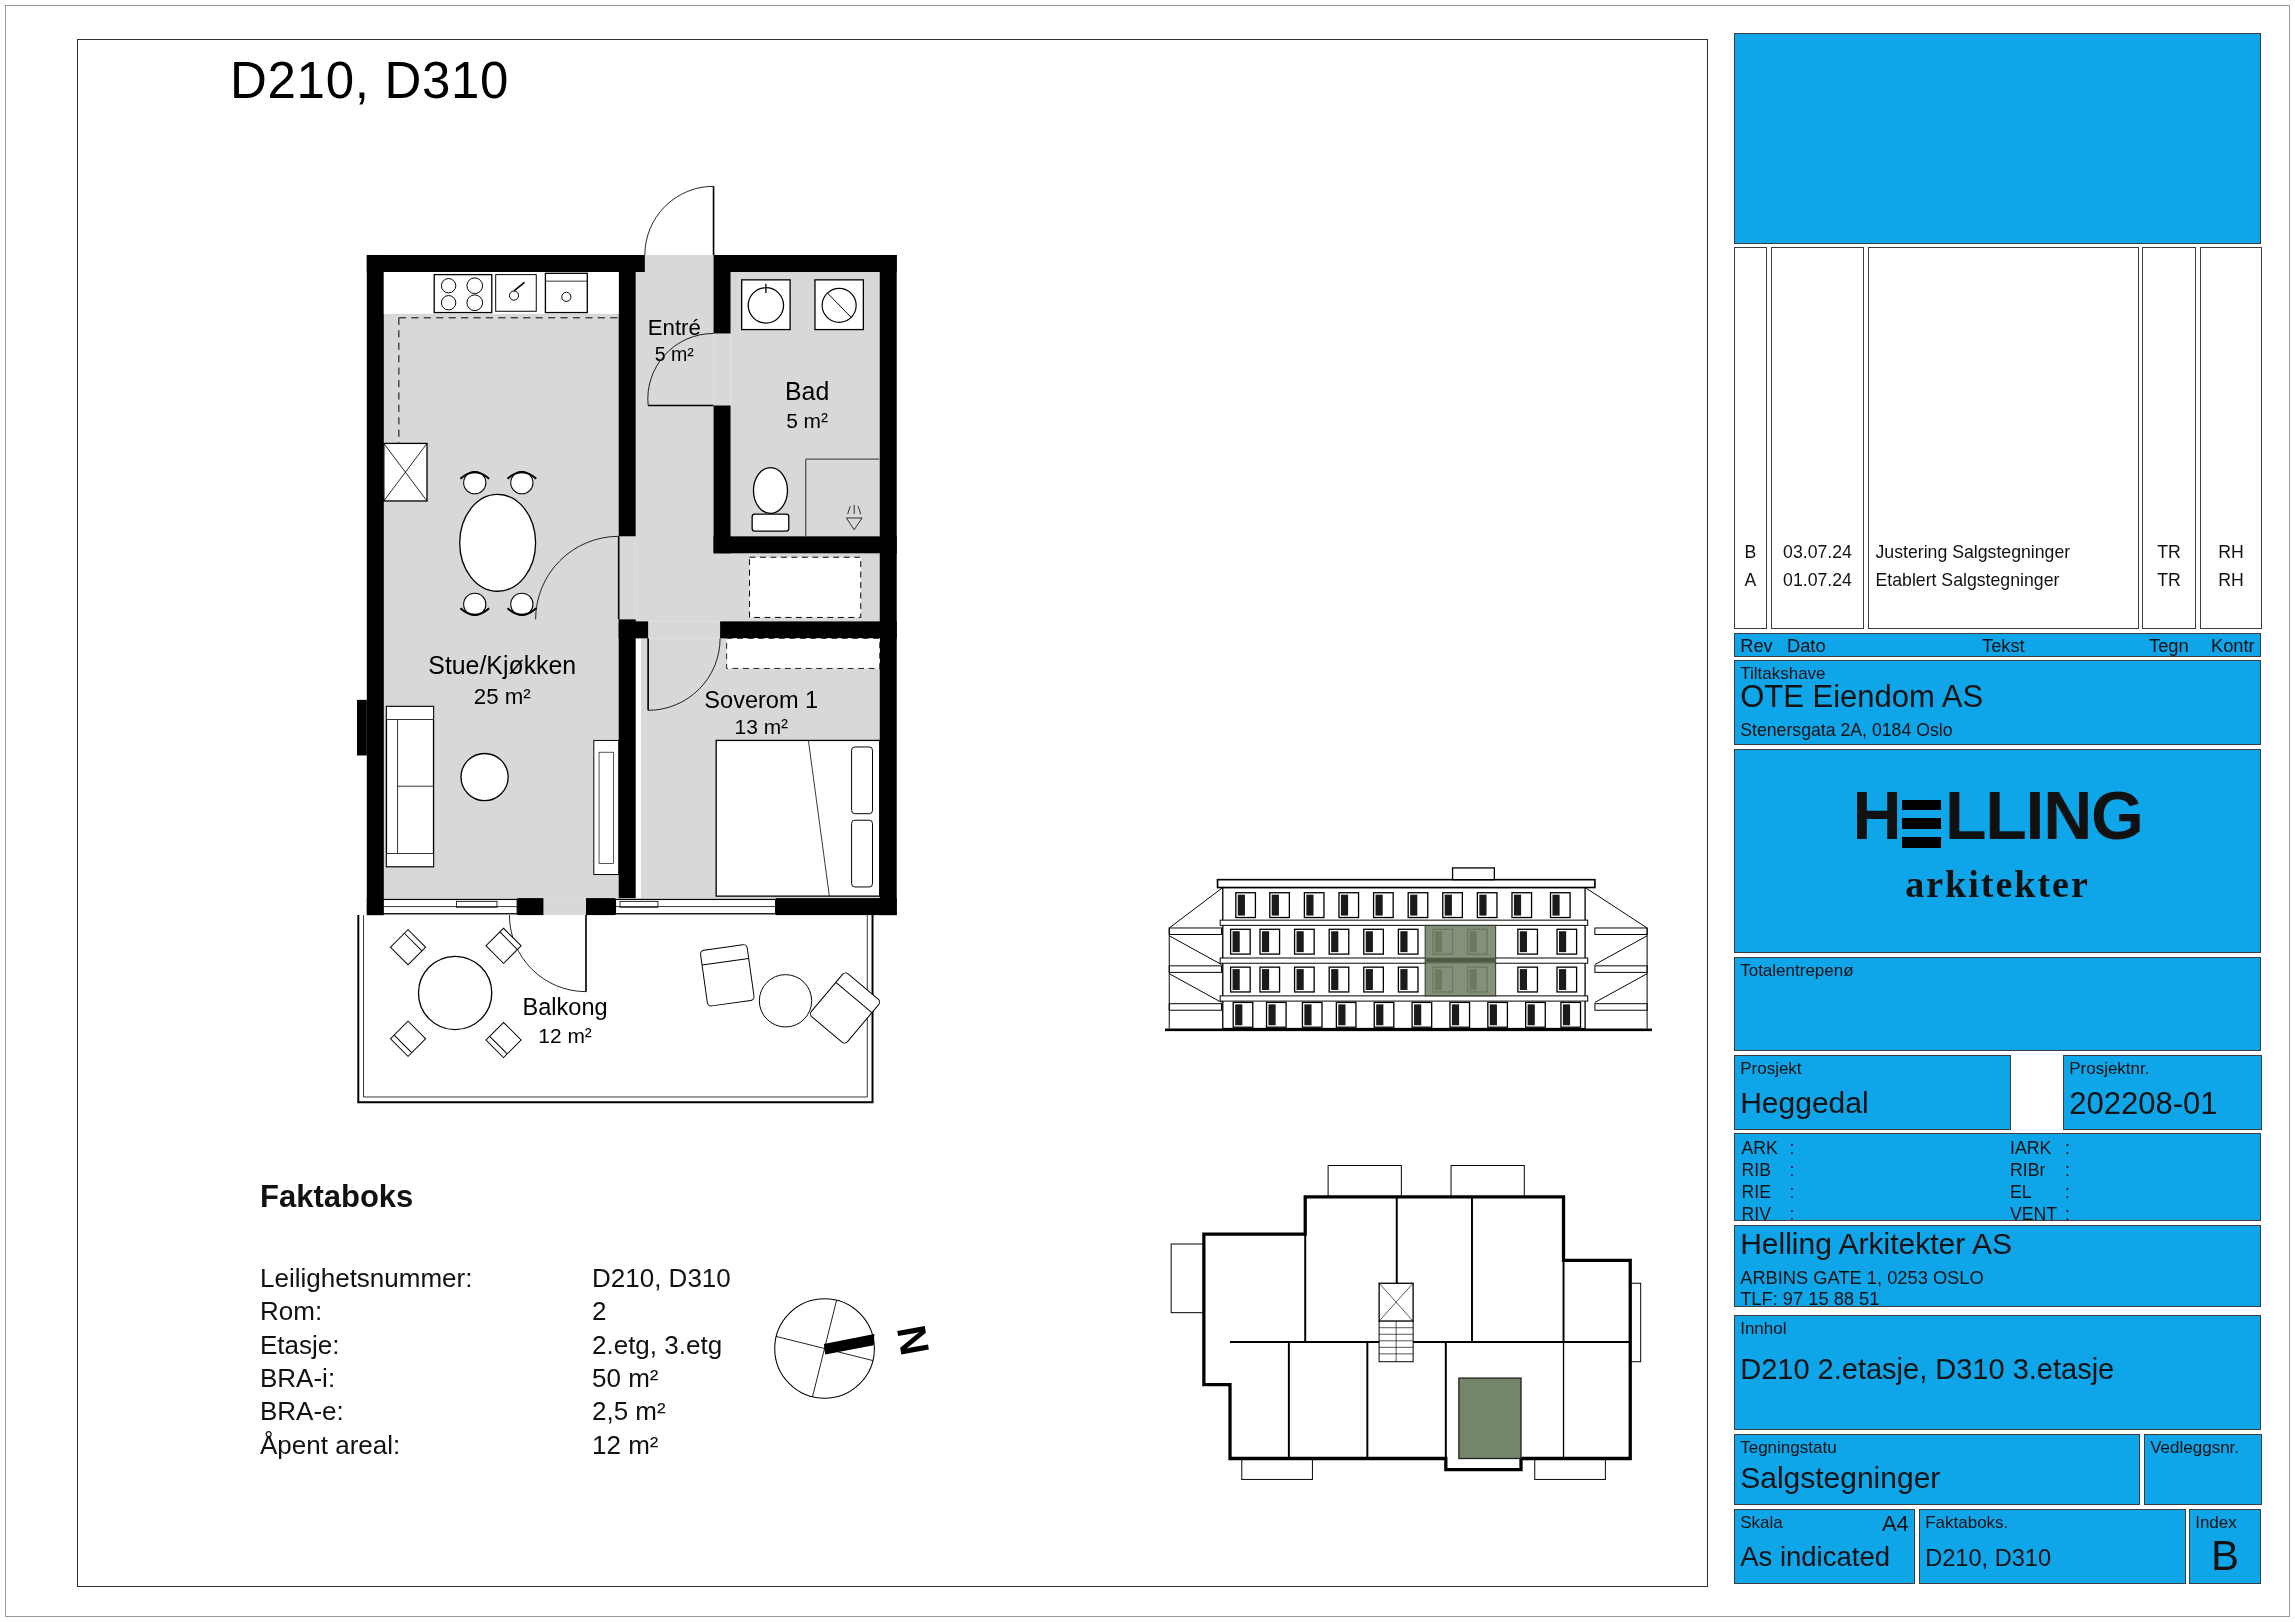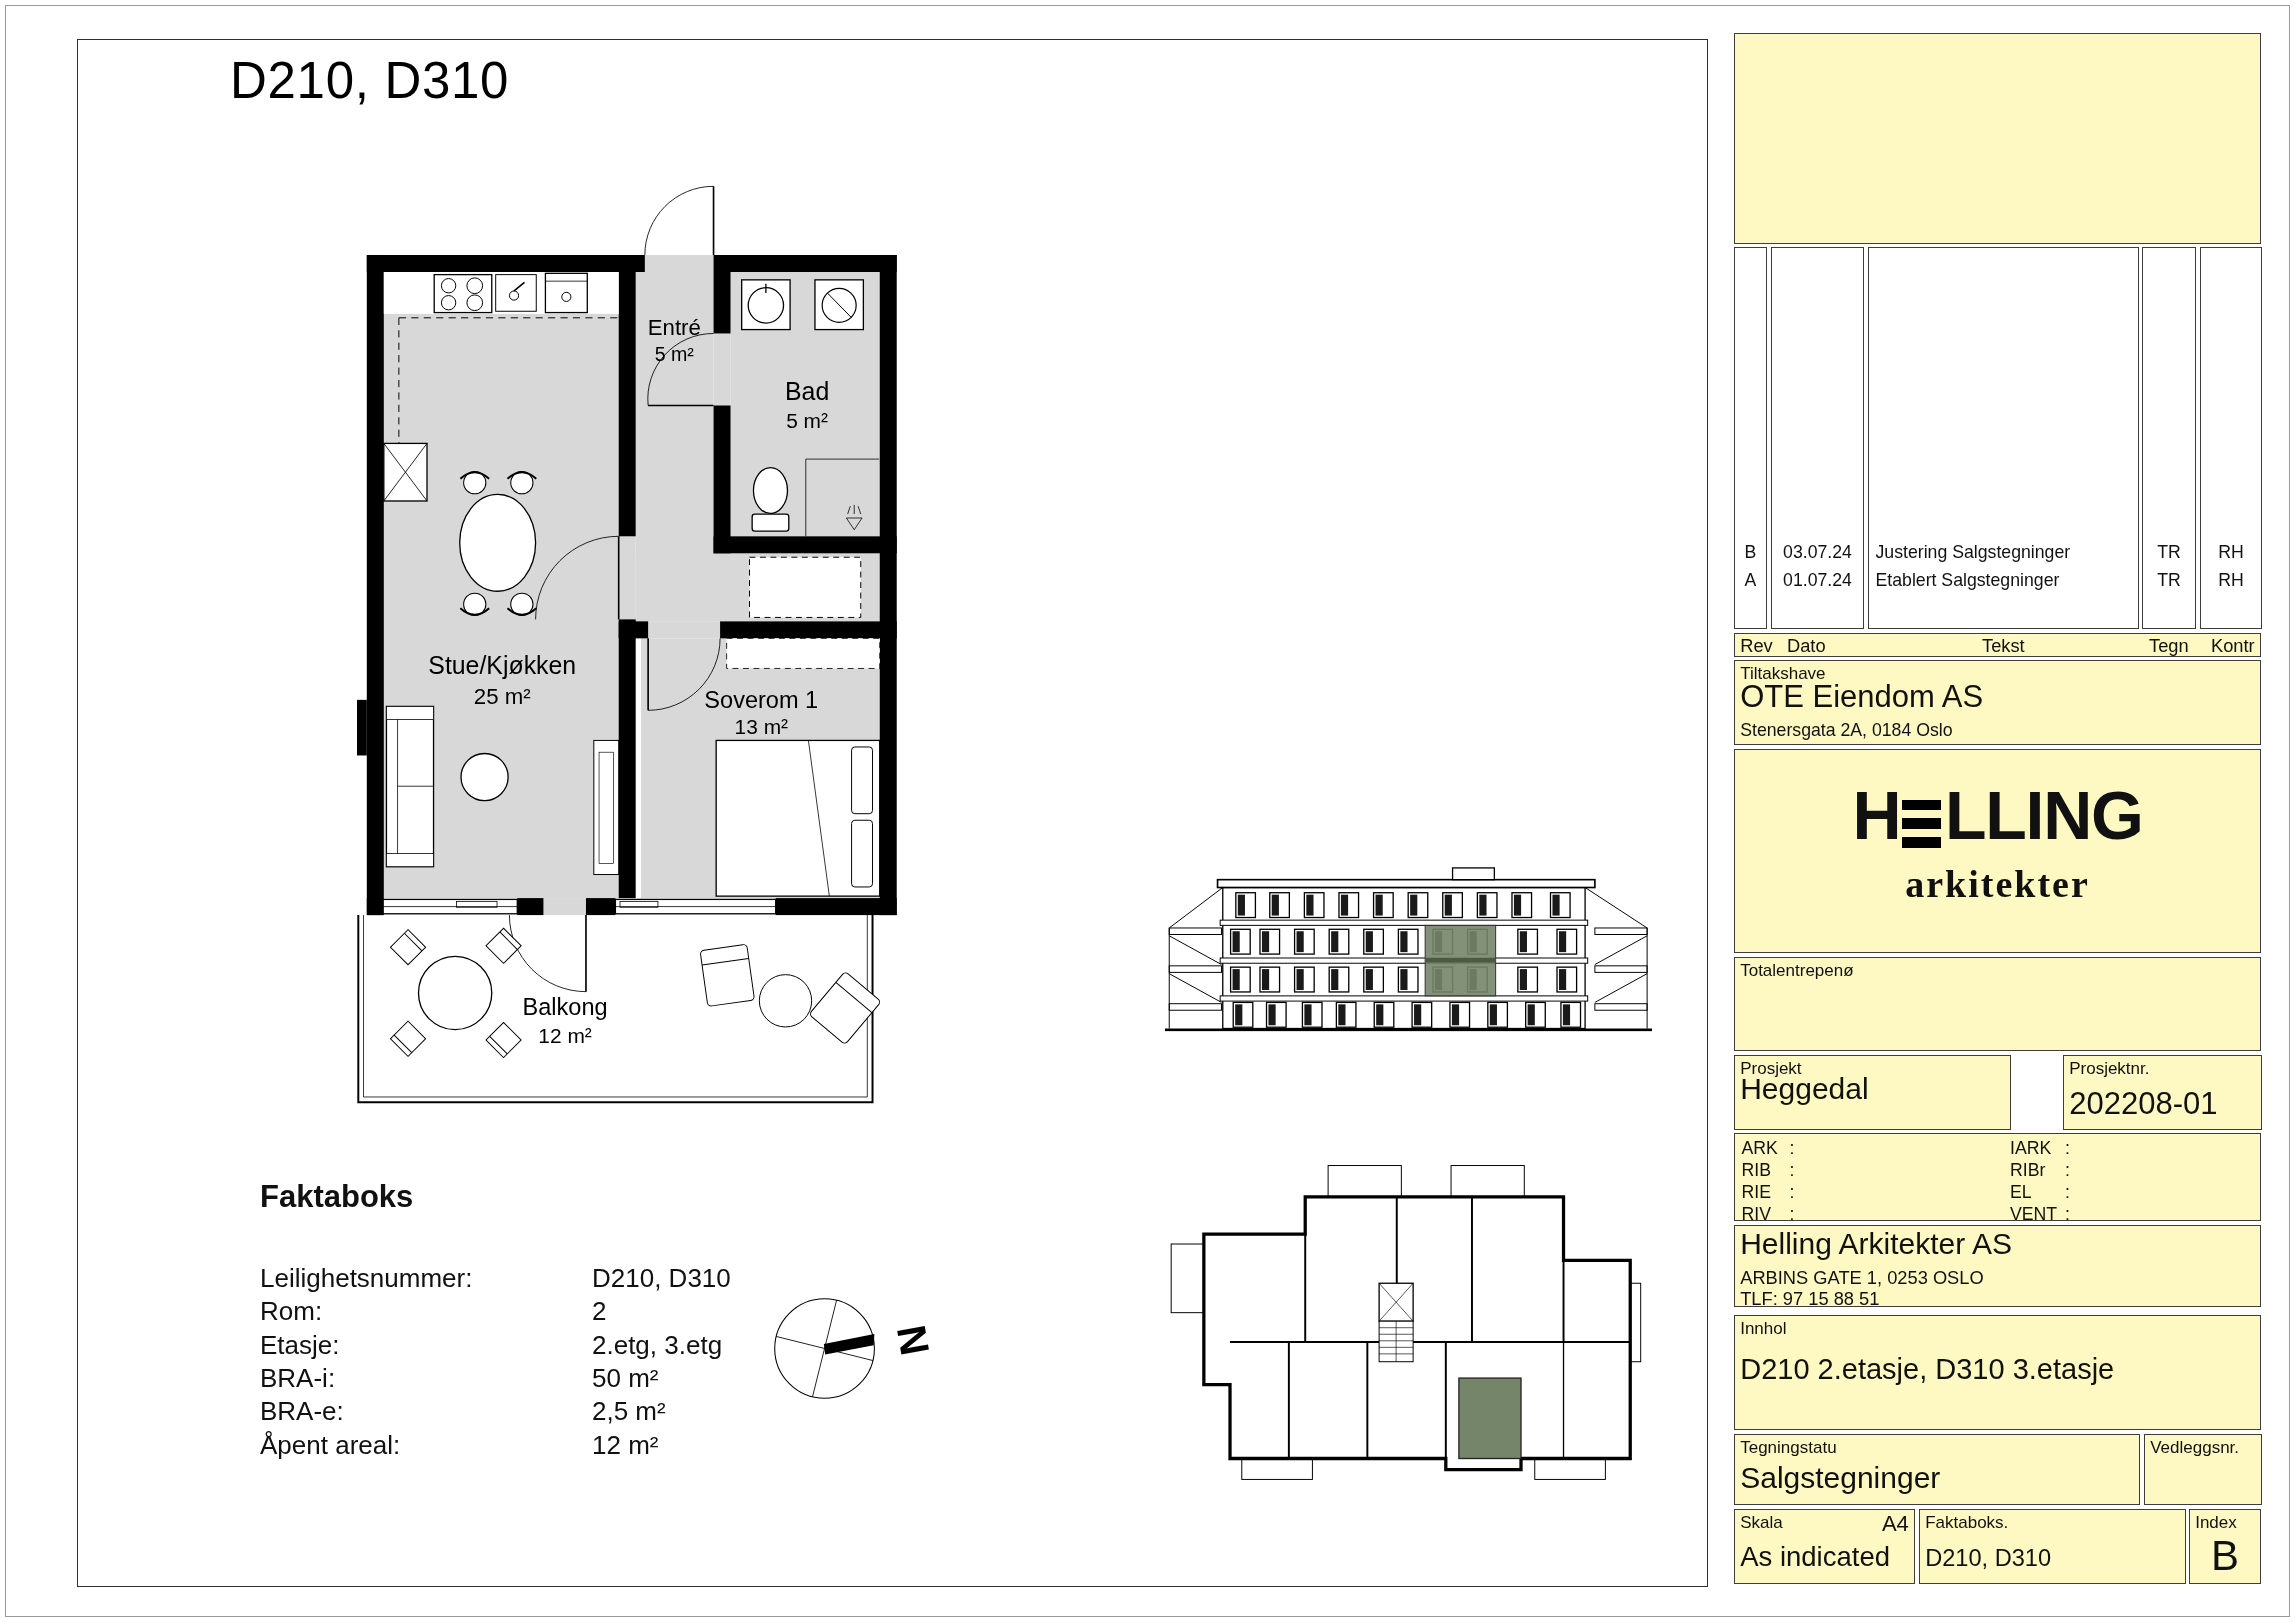--- a/index.html
+++ b/index.html
@@ -2,21 +2,21 @@
 <html style="font-size:10.5px"><head>
 <meta charset="utf-8">
 <style>
   html,body{margin:0;padding:0;background:#e8e8e8;}
   .page{position:relative;width:2295px;height:1622px;background:#fff;font-family:"Liberation Sans",sans-serif;color:#111;overflow:hidden;}
   .page-border{position:absolute;left:5.2px;top:5.2px;right:5.2px;bottom:5.2px;border:0.7px solid #999;}
   .draw-frame{position:absolute;left:77px;top:39px;width:1631px;height:1548px;border:1.3px solid #2f2f2f;box-sizing:border-box;background:#fff;}
   .sheet-title{position:absolute;left:230px;top:51px;font-size:51px;letter-spacing:0.7px;color:#000;}
   .abs{position:absolute;}
   
-  .box{position:absolute;border:1.3px solid #3d3d3d;background:#fef9c3;box-sizing:border-box;}
+  .box{position:absolute;border:1.3px solid #3d3d3d;background:#0ea5e9;box-sizing:border-box;}
   .lbl{position:absolute;left:5.2px;top:2.6px;font-size:17px;color:#111;white-space:nowrap;}
   .val-big{position:absolute;left:5.2px;font-size:30px;white-space:nowrap;}
   .rev-col{position:absolute;top:247px;bottom:auto;height:382px;border:1.3px solid #3d3d3d;background:#fff;box-sizing:border-box;display:flex;flex-direction:column;justify-content:flex-end;padding-bottom:31px;}
   .rev-cell{height:27.5px;font-size:17.7px;text-align:center;white-space:nowrap;}
   .rev-cell.left{text-align:left;padding-left:6.5px;}
   .rev-head span{position:absolute;top:1.3px;font-size:18.3px;}
   
   .logo-line{display:flex;align-items:flex-end;justify-content:center;font-weight:700;font-size:68px;letter-spacing:-1.3px;line-height:1;font-family:"Liberation Sans",sans-serif;}
   .ebars{width:39px;height:48px;margin:0 3.9px 1.3px 2px;display:flex;flex-direction:column;justify-content:space-between;}
   .ebars div{height:10.5px;background:#000;}
@@ -416,21 +416,21 @@
     </div>
     <div class="logo-sub">arkitekter</div>
   </div>
 
   <div class="box" style="left:1734px;top:957px;width:527px;height:94px;">
     <div class="lbl">Totalentrepenø</div>
   </div>
 
   <div class="box" style="left:1734px;top:1055px;width:277px;height:75px;">
     <div class="lbl">Prosjekt</div>
-    <div class="val-big" style="top:16px;text-align:right;">Heggedal</div>
+    <div class="val-big" style="top:30px;text-align:right;">Heggedal</div>
   </div>
   <div class="box" style="left:2063px;top:1055px;width:199px;height:75px;">
     <div class="lbl">Prosjektnr.</div>
     <div class="val-big" style="top:30px;font-size:31px;">202208-01</div>
   </div>
 
   <div class="box" style="left:1734px;top:1133px;width:527px;height:88px;">
     <div class="cons" style="left:6.5px;top:2.6px;"><span class="ck">ARK</span>:<br><span class="ck">RIB</span>:<br><span class="ck">RIE</span>:<br><span class="ck">RIV</span>:</div>
     <div class="cons" style="left:275px;top:2.6px;"><span class="ck" style="width:55px">IARK</span>:<br><span class="ck" style="width:55px">RIBr</span>:<br><span class="ck" style="width:55px">EL</span>:<br><span class="ck" style="width:55px">VENT</span>:</div>
   </div>

